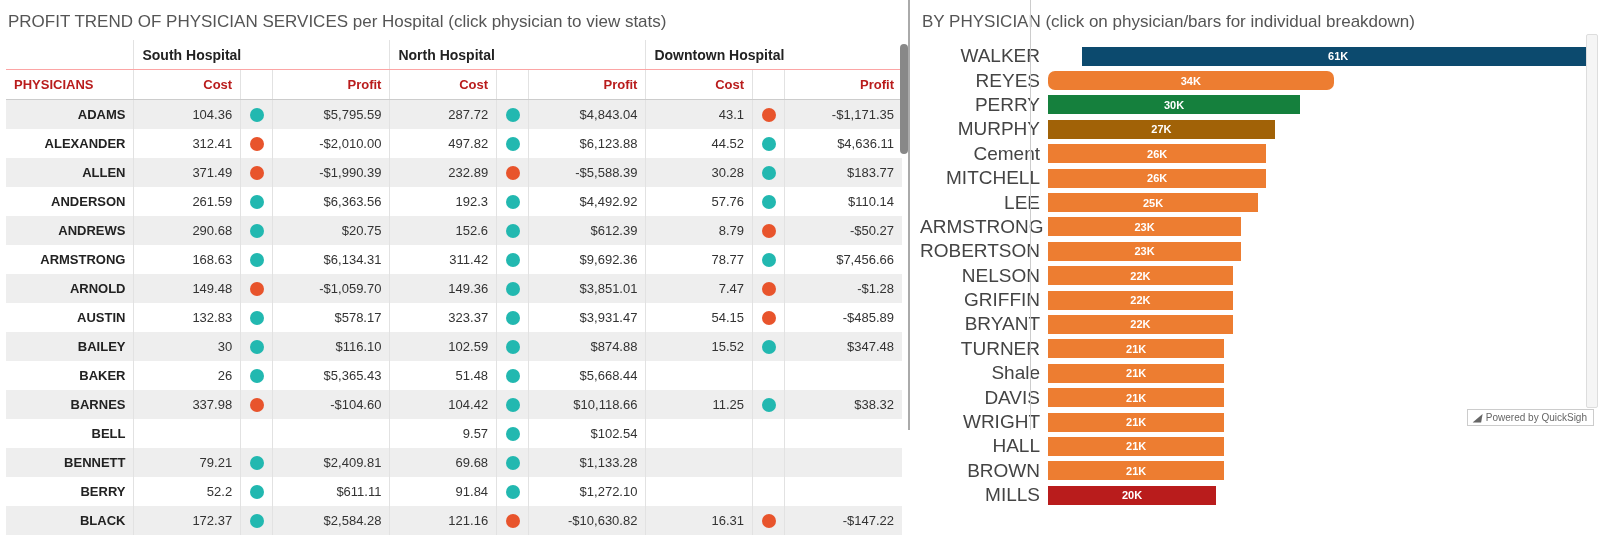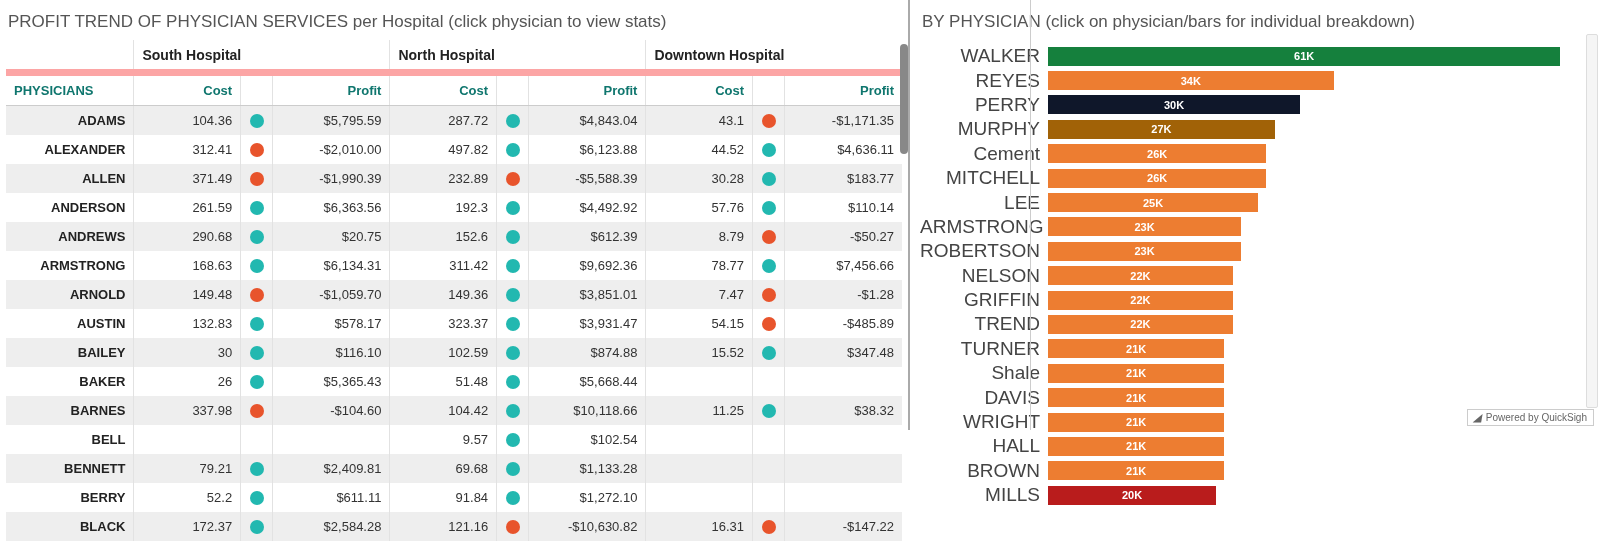--- a/index.html
+++ b/index.html
@@ -4,23 +4,23 @@
 <style>
   html,body{margin:0;padding:0;font-family:"Amazon Ember","Helvetica Neue",Arial,sans-serif;font-size:13px;color:#333;background:#fff;width:1600px;height:546px;overflow:hidden}
   .wrap{display:flex;height:430px}
   .left{width:910px;border-right:2px solid #aaa;padding:0 6px 0 6px;box-sizing:border-box;position:relative}
   .right{flex:1;padding:0 6px 8px 10px;box-sizing:border-box;position:relative}
   .title{font-size:17px;color:#555;padding:12px 0 8px 2px;font-weight:400}
   
   .tbl{width:100%;border-collapse:collapse;table-layout:fixed}
   .tbl th,.tbl td{height:29px;padding:0 8px;border-left:1px solid #e2e2e2}
   .tbl th:first-child,.tbl td:first-child{border-left:none}
-  .hosp th{text-align:left;font-weight:700;font-size:14px;color:#222;border-bottom:7px solid #fca5a5}
+  .hosp th{text-align:left;font-weight:700;font-size:14px;color:#222;border-bottom:1px solid #fca5a5}
   .hosp th.nb{border-left:none}
-  .sub th{font-weight:700;text-align:right;color:#0f766e;border-bottom:1px solid #ccc}
+  .sub th{font-weight:700;text-align:right;color:#b91c1c;border-bottom:1px solid #ccc}
   .sub th.l{text-align:left}
   .tbl tbody tr:nth-child(odd){background:#eee}
   .tbl td.name{font-weight:700;color:#222;text-align:right}
   .tbl td.num{text-align:right;font-variant-numeric:tabular-nums}
   .tbl td.dot{text-align:center;width:30px;padding:0}
   .d{display:inline-block;width:14px;height:14px;border-radius:50%;vertical-align:middle}
   .pos{background:#22b8b0}
   .neg{background:#e8542c}
   .col-name{width:120px}
   .col-cost{width:100px}
@@ -265,37 +265,37 @@
     <div class="scroll-ind"></div>
   </div>
 
   <div class="right">
     <div class="title">BY PHYSICIAN (click on physician/bars for individual breakdown)</div>
     <div class="chart" id="chart">
       <div class="axis"></div>
     <div class="barrow">
           <div class="barlab">WALKER</div>
           <div class="barcell">
-            <div class="bar" style="width: 93.8462%; background: #15803d;">
+            <div class="bar" style="width: 93.8462%; background: #0c4a6e; margin-left: 34px;">
               <span class="barval">61K</span>
             </div>
           </div>
         </div>
         <div class="barrow">
           <div class="barlab">REYES</div>
           <div class="barcell">
-            <div class="bar" style="width: 52.3077%; background: rgb(237, 125, 49);">
+            <div class="bar" style="width: 52.3077%; background: rgb(237, 125, 49); border-radius: 7px;">
               <span class="barval">34K</span>
             </div>
           </div>
         </div>
         <div class="barrow">
           <div class="barlab">PERRY</div>
           <div class="barcell">
-            <div class="bar" style="width: 46.1538%; background: #0f172a;">
+            <div class="bar" style="width: 46.1538%; background: #15803d;">
               <span class="barval">30K</span>
             </div>
           </div>
         </div>
         <div class="barrow">
           <div class="barlab">MURPHY</div>
           <div class="barcell">
             <div class="bar" style="width: 41.5385%; background: #a16207;">
               <span class="barval">27K</span>
             </div>
@@ -351,21 +351,21 @@
         </div>
         <div class="barrow">
           <div class="barlab">GRIFFIN</div>
           <div class="barcell">
             <div class="bar" style="width: 33.8462%; background: rgb(237, 125, 49);">
               <span class="barval">22K</span>
             </div>
           </div>
         </div>
         <div class="barrow">
-          <div class="barlab">TREND</div>
+          <div class="barlab">BRYANT</div>
           <div class="barcell">
             <div class="bar" style="width: 33.8462%; background: rgb(237, 125, 49);">
               <span class="barval">22K</span>
             </div>
           </div>
         </div>
         <div class="barrow">
           <div class="barlab">TURNER</div>
           <div class="barcell">
             <div class="bar" style="width: 32.3077%; background: rgb(237, 125, 49);">

